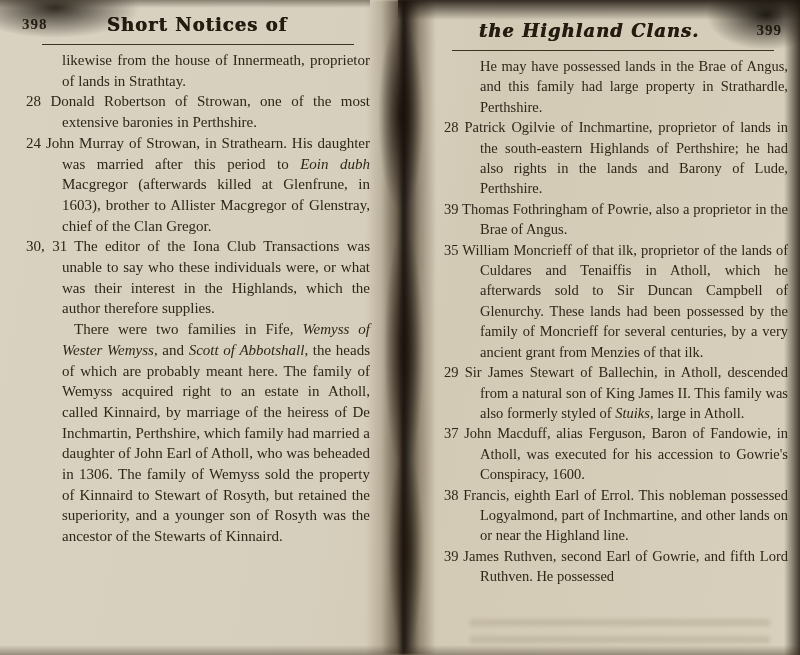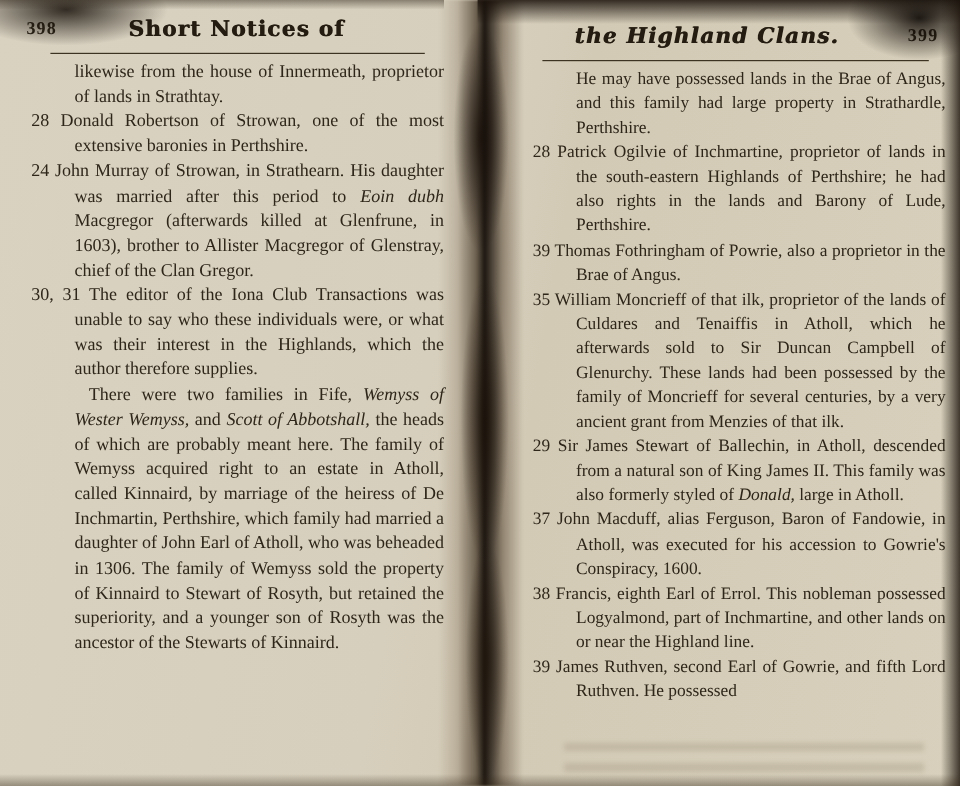--- a/index.html
+++ b/index.html
@@ -91,21 +91,21 @@
       <p class="entry"><span class="num">28</span> <span>Donald Robertson of Strowan, one of the most extensive baronies in Perthshire.</span></p>
       <p class="entry"><span class="num">24</span> <span>John Murray of Strowan, in Strathearn. His daughter was married after this period to </span><span class="it">Eoin dubh</span><span> Macgregor (afterwards killed at Glenfrune, in 1603), brother to Allister Macgregor of Glenstray, chief of the Clan Gregor.</span></p>
       <p class="entry"><span class="num">30, 31</span> <span>The editor of the Iona Club Transactions was unable to say who these individuals were, or what was their interest in the Highlands, which the author therefore supplies.</span></p>
       <p class="indent"><span>There were two families in Fife, </span><span class="it">Wemyss of Wester Wemyss,</span><span> and </span><span class="it">Scott of Abbotshall,</span><span> the heads of which are probably meant here. The family of Wemyss acquired right to an estate in Atholl, called Kinnaird, by marriage of the heiress of De Inchmartin, Perthshire, which family had married a daughter of John Earl of Atholl, who was beheaded in 1306. The family of Wemyss sold the property of Kinnaird to Stewart of Rosyth, but retained the superiority, and a younger son of Rosyth was the ancestor of the Stewarts of Kinnaird.</span></p>
     </div>
   <div id="right-col" class="col col-right">
       <p class="cont"><span>He may have possessed lands in the Brae of Angus, and this family had large property in Strathardle, Perthshire.</span></p>
       <p class="entry"><span class="num">28</span> <span>Patrick Ogilvie of Inchmartine, proprietor of lands in the south-eastern Highlands of Perthshire; he had also rights in the lands and Barony of Lude, Perthshire.</span></p>
       <p class="entry"><span class="num">39</span> <span>Thomas Fothringham of Powrie, also a proprietor in the Brae of Angus.</span></p>
       <p class="entry"><span class="num">35</span> <span>William Moncrieff of that ilk, proprietor of the lands of Culdares and Tenaiffis in Atholl, which he afterwards sold to Sir Duncan Campbell of Glenurchy. These lands had been possessed by the family of Moncrieff for several centuries, by a very ancient grant from Menzies of that ilk.</span></p>
-      <p class="entry"><span class="num">29</span> <span>Sir James Stewart of Ballechin, in Atholl, descended from a natural son of King James II. This family was also formerly styled of </span><span class="it">Donald,</span><span> large in Atholl.</span></p>
+      <p class="entry"><span class="num">29</span> <span>Sir James Stewart of Ballechin, in Atholl, descended from a natural son of King James II. This family was also formerly styled of </span><span class="it">Stuiks,</span><span> large in Atholl.</span></p>
       <p class="entry"><span class="num">37</span> <span>John Macduff, alias Ferguson, Baron of Fandowie, in Atholl, was executed for his accession to Gowrie's Conspiracy, 1600.</span></p>
       <p class="entry"><span class="num">38</span> <span>Francis, eighth Earl of Errol. This nobleman possessed Logyalmond, part of Inchmartine, and other lands on or near the Highland line.</span></p>
       <p class="entry"><span class="num">39</span> <span>James Ruthven, second Earl of Gowrie, and fifth Lord Ruthven. He possessed</span></p>
     </div>
 
   <div class="gutter"></div>
   <div class="blob blob1"></div>
   <div class="blob blob2"></div>
   <div class="blob blob3"></div>
   <div class="corner-tl"></div>

